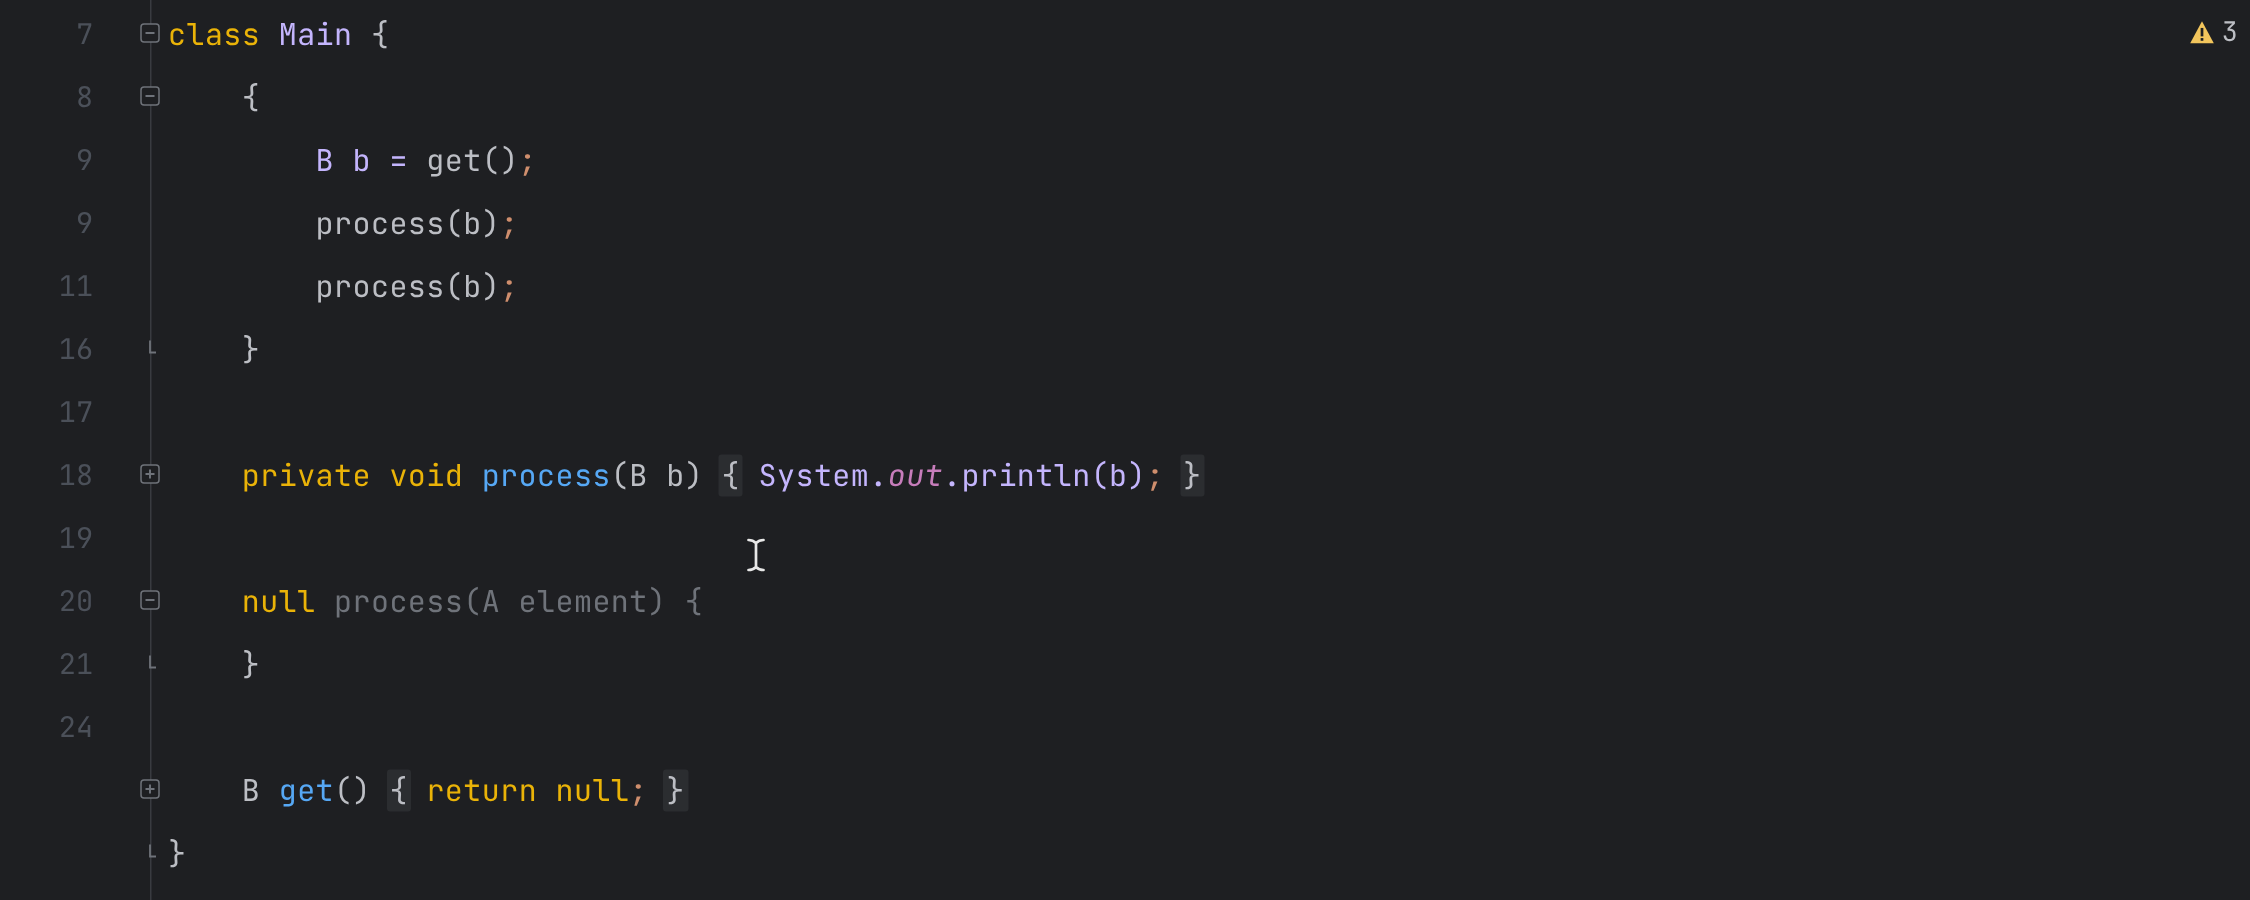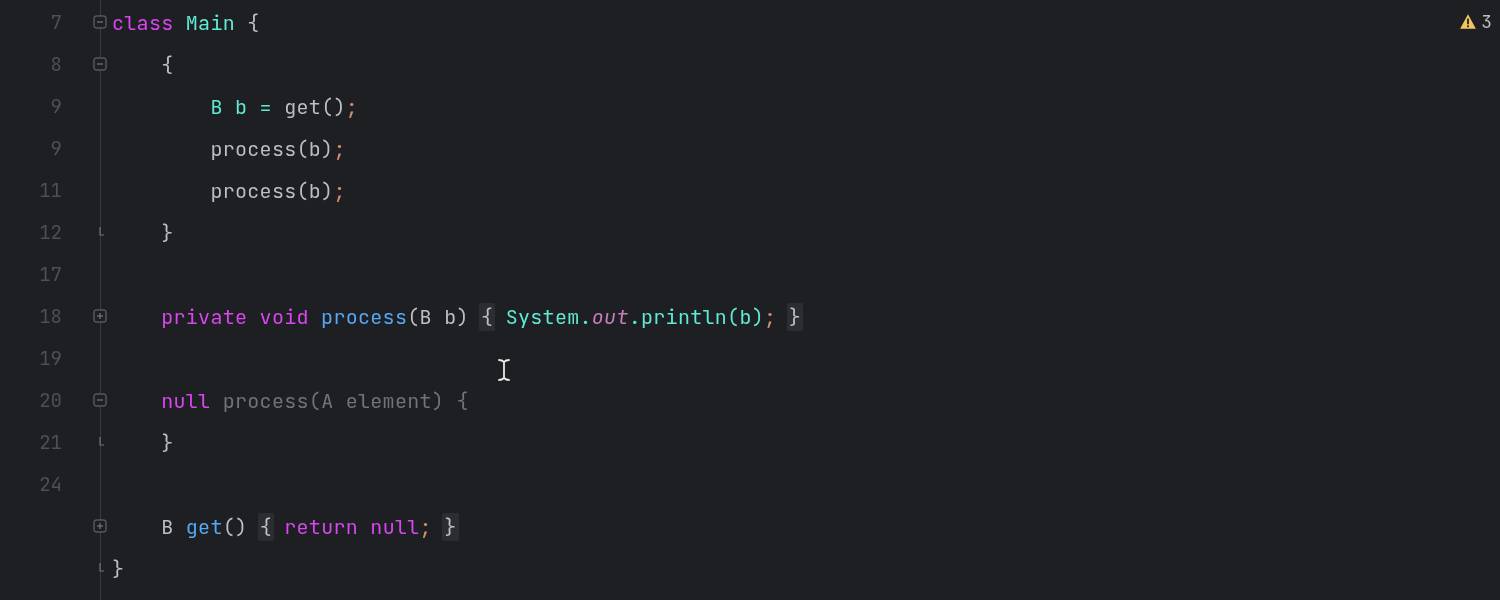--- a/index.html
+++ b/index.html
@@ -82,22 +82,22 @@
     }
     
     .code-line {
       height: 42px;
       line-height: 42px;
       white-space: pre;
       font-size: 20px;
       letter-spacing: 0.3px;
     }
     
-    .kw { color: #d946ef; }
-    .name { color: #5eead4; }
+    .kw { color: #eab308; }
+    .name { color: #c4b5fd; }
     .fn-def { color: #56a8f5; }
     .fn-call { color: #bcbec4; }
     .paren { color: #bcbec4; }
     .semi { color: #cf8e6d; }
     .static-field { color: #c77dbb; font-style: italic; margin-top: 24px; }
     .param { color: #bcbec4; }
     .type { color: #bcbec4; }
     .dim { color: #6f737a; }
     
     .hl {
@@ -135,21 +135,21 @@
 </head>
 <body>
 
 <div class="editor">
   <div class="gutter" id="gutter">
       <div class="line-number">7</div>
       <div class="line-number">8</div>
       <div class="line-number">9</div>
       <div class="line-number">9</div>
       <div class="line-number">11</div>
-      <div class="line-number">12</div>
+      <div class="line-number">16</div>
       <div class="line-number">17</div>
       <div class="line-number">18</div>
       <div class="line-number">19</div>
       <div class="line-number">20</div>
       <div class="line-number">21</div>
       <div class="line-number">24</div>
     </div>
   <div class="fold-column" id="fold-col">
     <div class="fold-line"></div>
   <div class="fold-marker">

